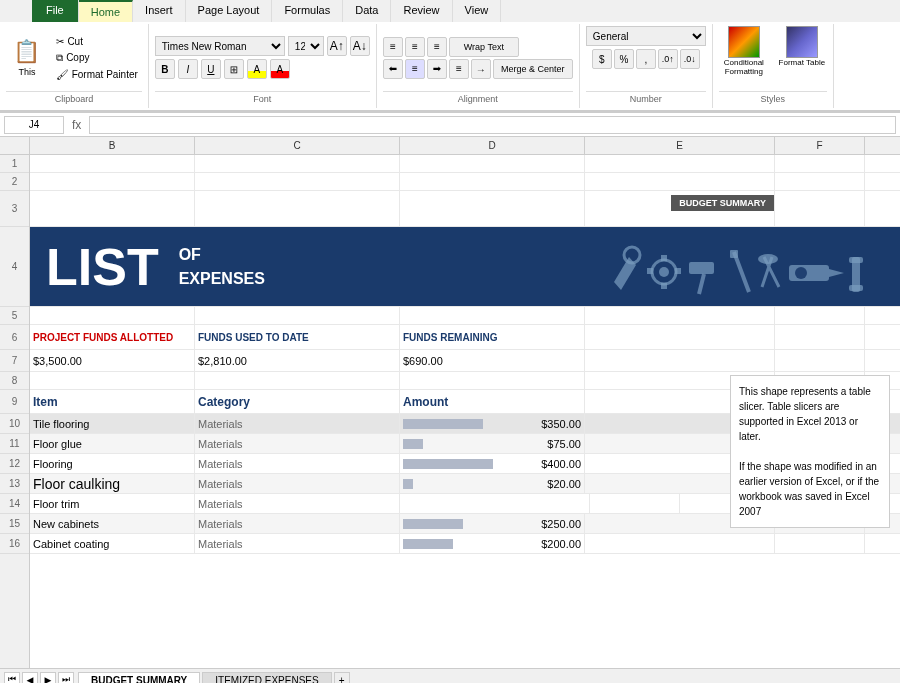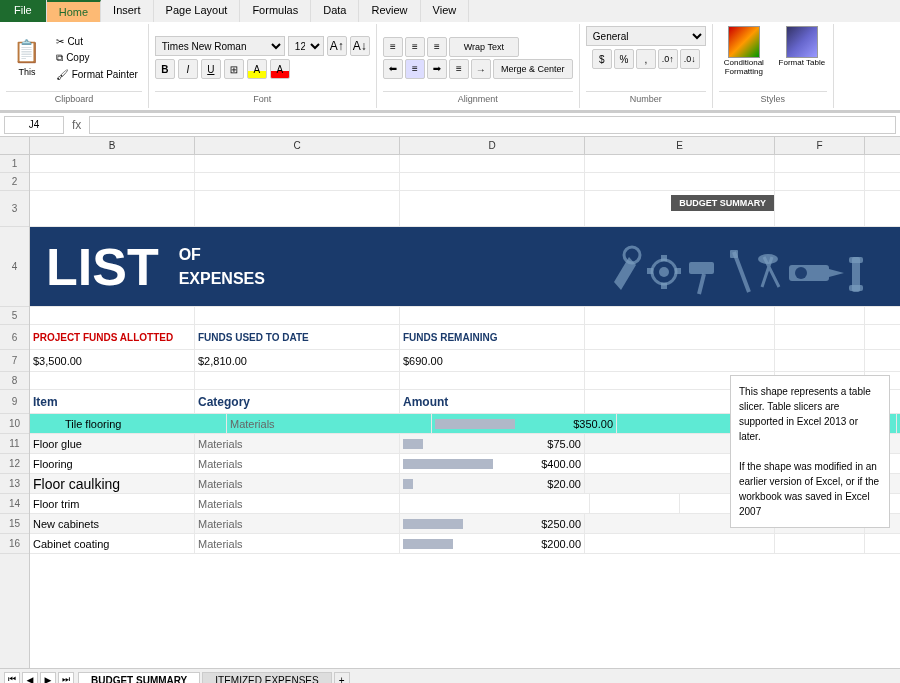--- a/index.html
+++ b/index.html
@@ -1,22 +1,22 @@
 <!DOCTYPE html>
 <html><head>
   <meta charset="utf-8">
   <style>
     * { margin: 0; padding: 0; box-sizing: border-box; }
     body { font-family: 'Segoe UI', Arial, sans-serif; font-size: 11px; background: #fff; width: 900px; height: 683px; overflow: hidden; }
 
     
     .ribbon { background: #f0f0f0; border-bottom: 1px solid #ccc; }
-    .ribbon-tabs { display: flex; background: #f0f0f0; }
+    .ribbon-tabs { display: flex; background: #f0f0f0; padding-left: 32px; }
     .ribbon-tab { padding: 4px 12px; font-size: 11px; cursor: pointer; border-right: 1px solid #ddd; }
-    .ribbon-tab.active { background: #fdba74; color: #1e6b2e; border-top: 2px solid #1e6b2e; }
+    .ribbon-tab.active { background: #fef9c3; color: #1e6b2e; border-top: 2px solid #1e6b2e; }
     .ribbon-tab.file { background: #1e6b2e; color: white; padding: 4px 14px; }
     .ribbon-content { background: #fff; border-bottom: 2px solid #ccc; padding: 2px 0; display: flex; align-items: stretch; min-height: 90px; }
 
     
     .ribbon-group { display: flex; flex-direction: column; border-right: 1px solid #ddd; padding: 2px 6px; min-width: fit-content; }
     .ribbon-group-content { display: flex; align-items: center; flex: 1; gap: 4px; }
     .ribbon-group-label { text-align: center; font-size: 9px; color: #666; padding: 2px 0; border-top: 1px solid #ddd; margin-top: 2px; }
     
     .btn-large { display: flex; flex-direction: column; align-items: center; justify-content: center; width: 42px; height: 60px; cursor: pointer; border-radius: 3px; font-size: 9px; text-align: center; gap: 2px; }
     
@@ -349,21 +349,21 @@
 
       <div class="cell-row" style="height:24px;">
         <div class="cell col-b cell-bold" style="font-weight:bold;color:#1a3a6b;font-size:12px;">Item</div>
         <div class="cell col-c cell-bold" style="font-weight:bold;color:#1a3a6b;font-size:12px;">Category</div>
         <div class="cell col-d cell-bold" style="font-weight:bold;color:#1a3a6b;font-size:12px;">Amount</div>
         <div class="cell col-e"></div>
         <div class="cell col-f"></div>
       </div>
 
       <div id="expense-rows">
-          <div class="cell-row" style="height: 20px; background: #5eead4; padding-left: 32px;">
+          <div class="cell-row" style="height: 20px; background: #e5e5e5;">
     <div class="cell col-b" style="font-size:11px;">Tile flooring</div>
     <div class="cell col-c" style="font-size:11px;color:#666;">Materials</div>
     <div class="cell col-d" style="font-size:11px;align-items:center;gap:4px;">
       <span style="display:inline-block;background:#b0b8c8;height:10px;width:80px;"></span>
       <span style="margin-left:auto;">$350.00</span>
     </div>
     <div class="cell col-e"></div>
     <div class="cell col-f"></div>
   </div>
           <div class="cell-row" style="height: 20px; background: rgb(245, 245, 245);">

